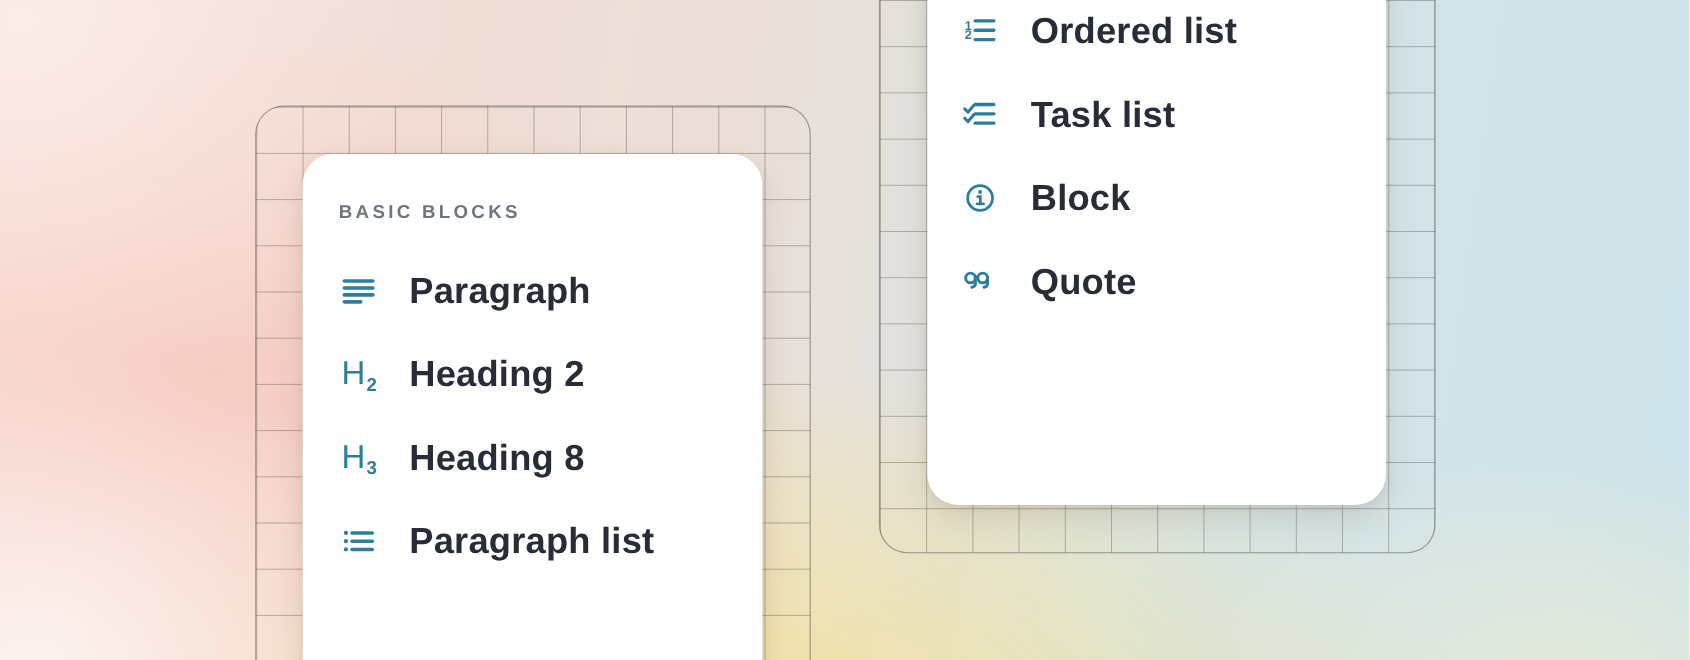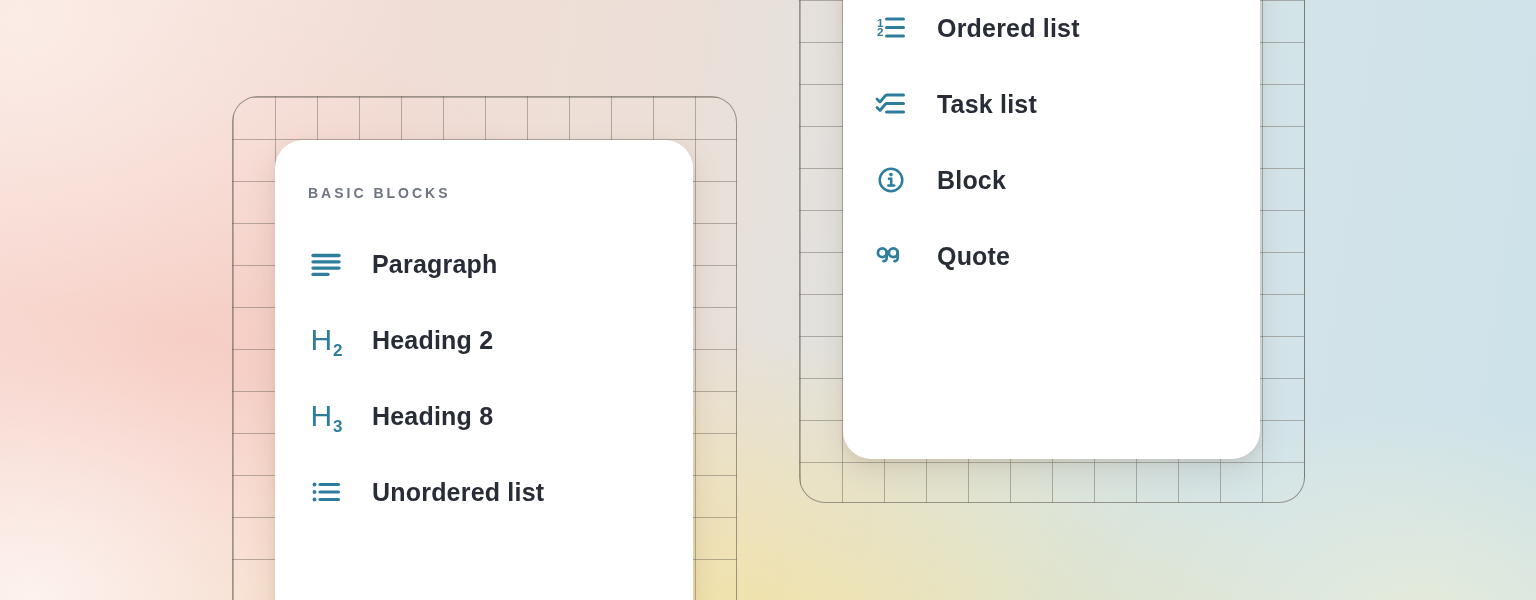--- a/index.html
+++ b/index.html
@@ -25,35 +25,35 @@
   .panel-left{left:232px;top:96px;width:505px;height:560px;}
   .panel-right{left:799px;top:-43px;width:506px;height:546px;}
   .card{
     position:absolute;background:var(--card-bg,#ffffff);border-radius:28px;
     box-shadow:0 12px 30px rgba(124,94,65,0.16), 0 3px 8px rgba(124,94,65,0.08);
     box-sizing:border-box;
   }
   .card-left{left:275px;top:140px;width:418px;height:540px;padding:36px 0 0 33px;}
   .card-right{left:843px;top:-80px;width:417px;height:539px;padding:70px 0 0 30px;}
   .section-label{
-    height:34px;line-height:34px;font-size:14px;font-weight:700;
+    height:34px;line-height:34px;font-size:17px;font-weight:700;
     letter-spacing:3px;color:var(--label-gray,#6e7480);
   }
   .rows-left{margin-top:16px;}
   .row{display:flex;align-items:center;height:76px;cursor:default;}
   .icon{
     width:36px;height:36px;flex:0 0 36px;display:flex;align-items:center;justify-content:center;
     color:var(--teal,#2e7d9c);margin-right:28px;
   }
   .icon svg{display:block;}
   .icon svg text{font-family:"Liberation Sans","DejaVu Sans",sans-serif;font-weight:700;}
   .hicon{font-size:30px;font-weight:400;color:var(--teal,#2e7d9c);line-height:1;white-space:nowrap;}
   .hicon sub{font-size:17px;font-weight:700;vertical-align:baseline;position:relative;top:6px;left:1px;}
   .item-label{
-    font-size:25px;font-weight:700;color:var(--item-text,#272c37);letter-spacing:0.2px;
+    font-size:33px;font-weight:700;color:var(--item-text,#272c37);letter-spacing:0.2px;
   }
 </style>
 </head>
 <body>
 
 <div class="stage">
 
   <div class="grid-panel panel-left"></div>
   <div class="grid-panel panel-right"></div>
 
@@ -92,21 +92,21 @@
         <span class="icon">
           <svg width="36" height="36" viewBox="0 0 36 36" fill="none" stroke="currentColor" stroke-width="3.1" stroke-linecap="round">
             <circle cx="6.5" cy="10.5" r="1.9" fill="currentColor" stroke="none"></circle>
             <line x1="12" y1="10.5" x2="30.5" y2="10.5"></line>
             <circle cx="6.5" cy="18" r="1.9" fill="currentColor" stroke="none"></circle>
             <line x1="12" y1="18" x2="30.5" y2="18"></line>
             <circle cx="6.5" cy="25.5" r="1.9" fill="currentColor" stroke="none"></circle>
             <line x1="12" y1="25.5" x2="30.5" y2="25.5"></line>
           </svg>
         </span>
-        <span class="item-label">Unordered list</span>
+        <span class="item-label">Paragraph list</span>
       </div>
 
     </div>
   </div>
 
   <div class="card card-right">
     <div>
 
       <div class="row">
         <span class="icon">

